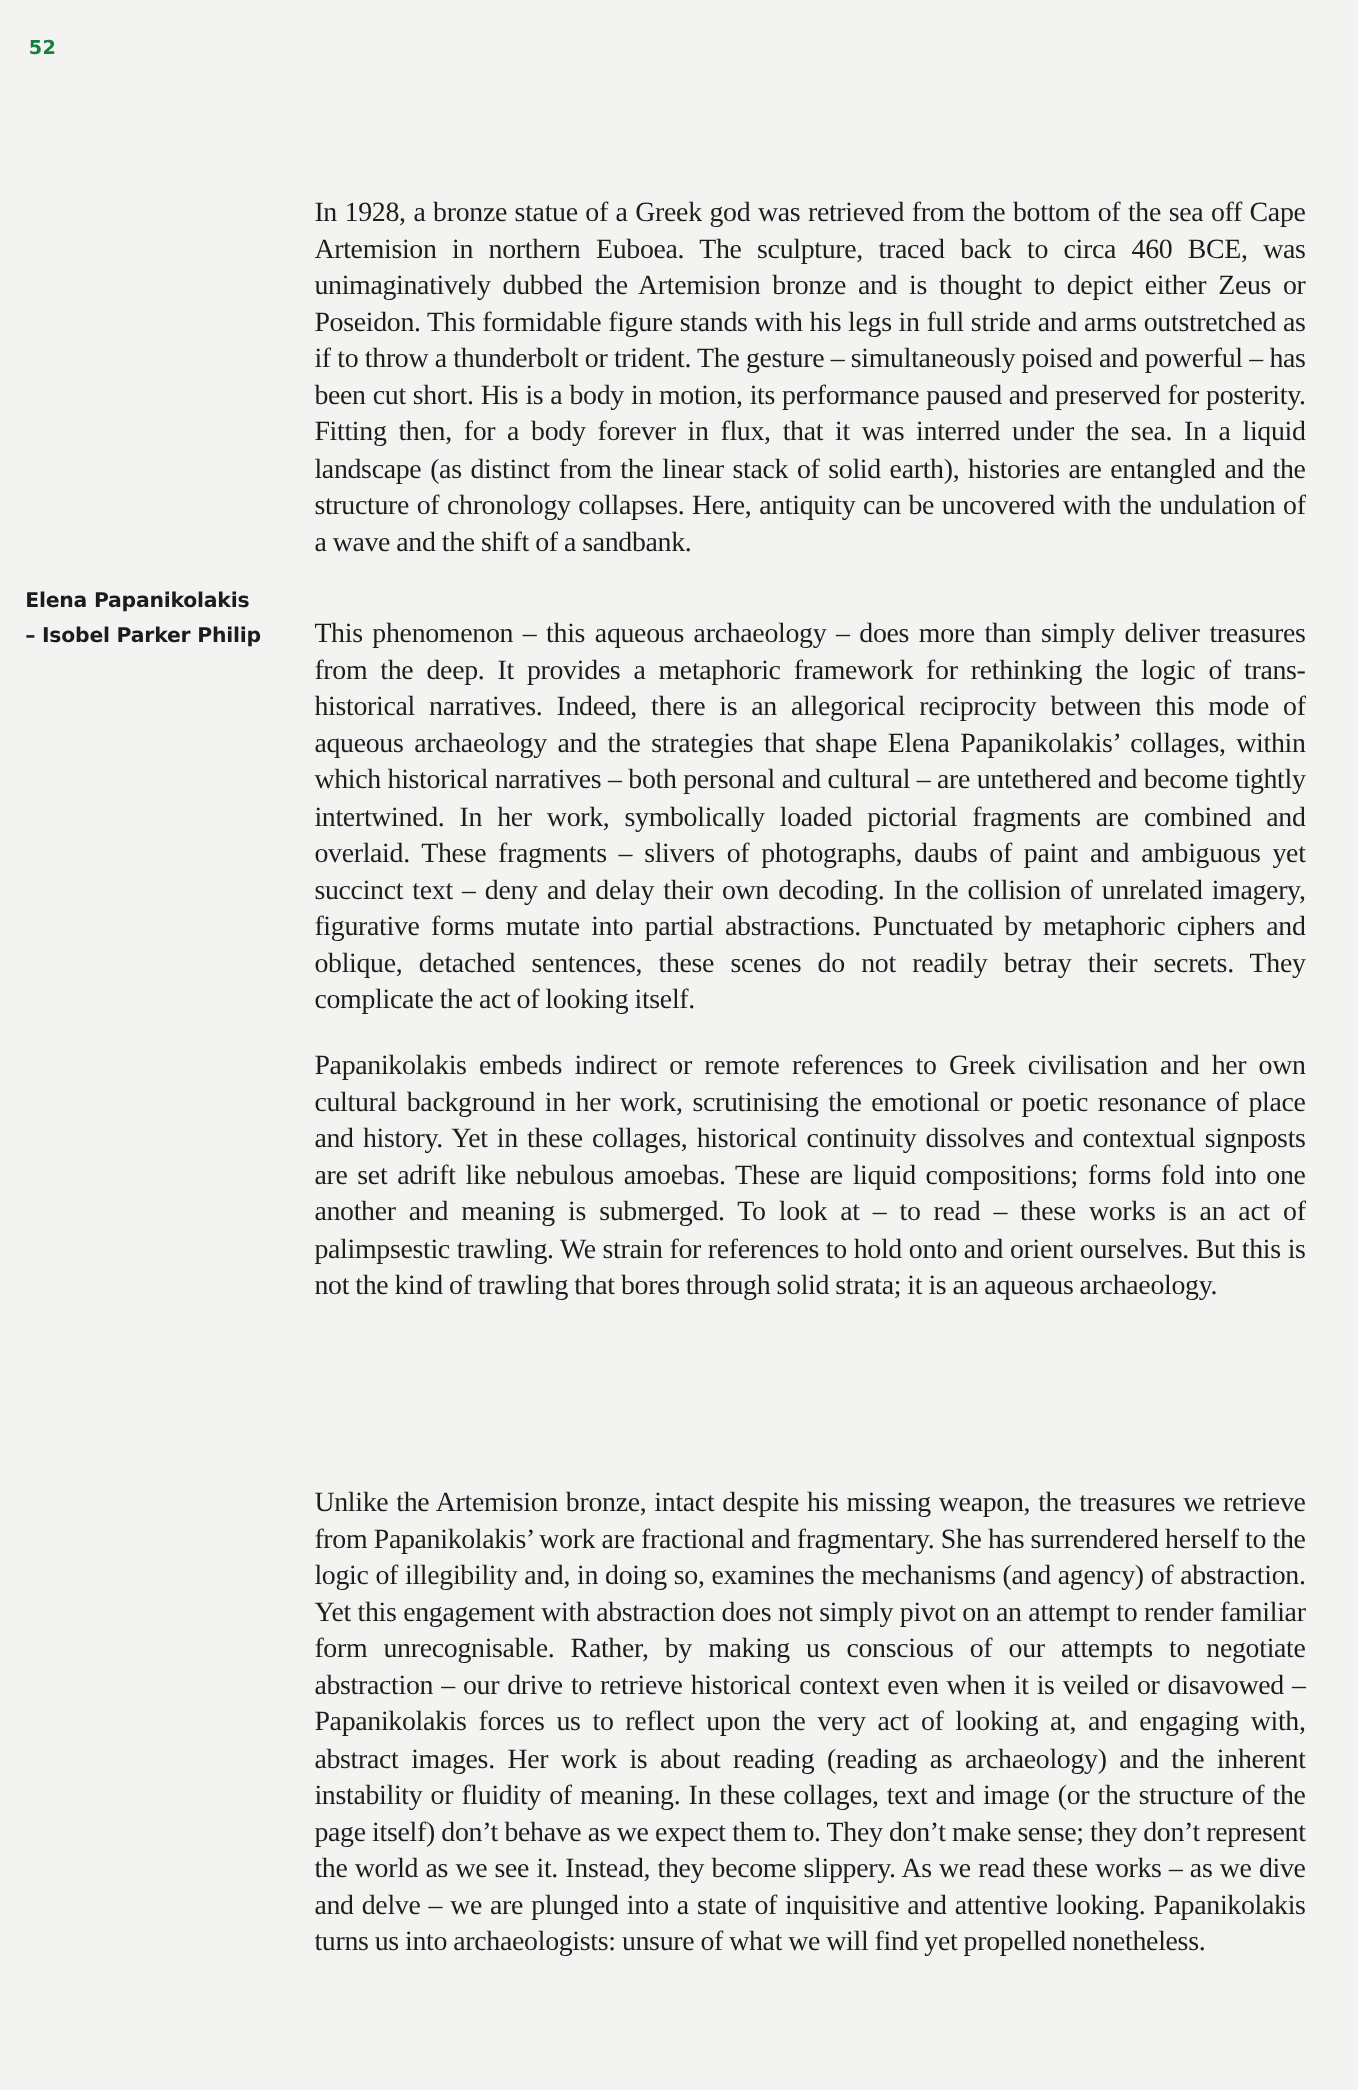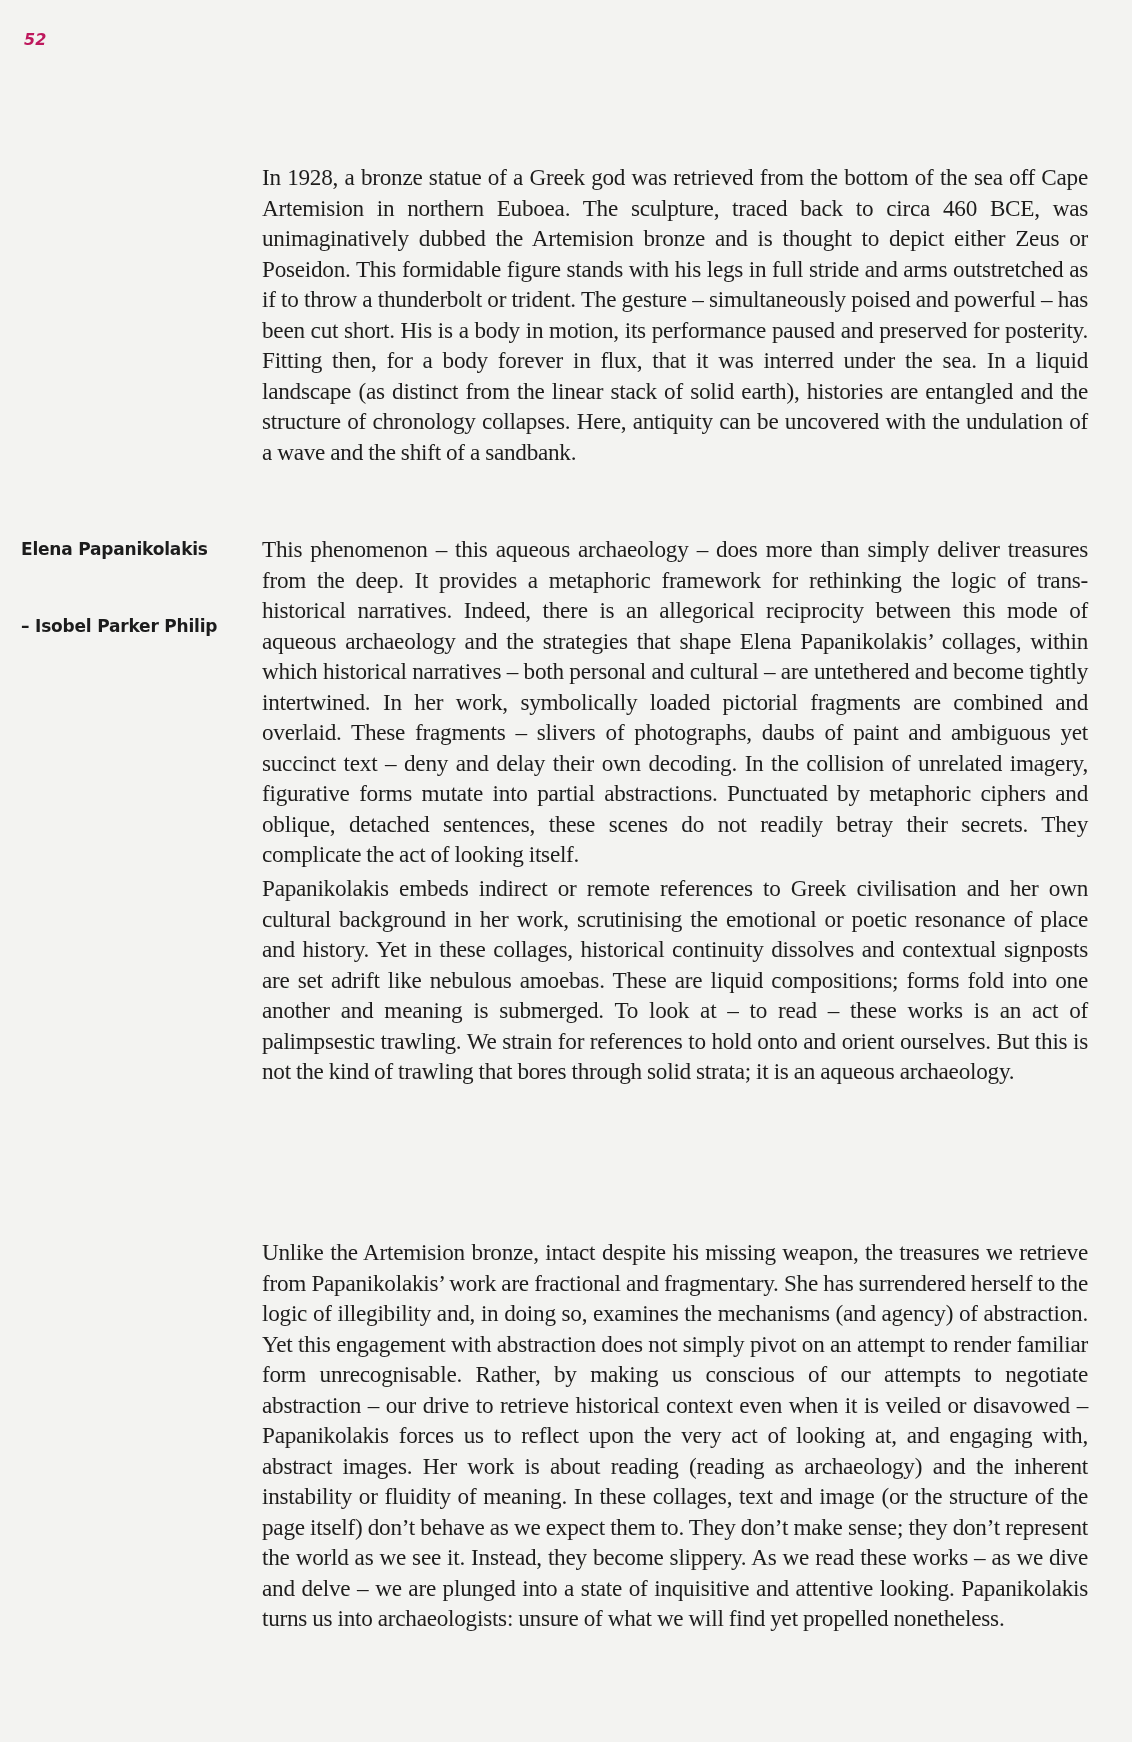--- a/index.html
+++ b/index.html
@@ -7,46 +7,45 @@
     width: 1132px; height: 1742px;
     background: #f3f3f1;
     position: relative;
     overflow: hidden;
     color: #1e1d1c;
   }
   .page-number {
     position: absolute; left: 24px; top: 30px;
     font-family: "DejaVu Sans", sans-serif;
     font-weight: bold; font-size: 16px; letter-spacing: 0.2px;
-    color: #be185d;
-    font-style: italic;
+    color: #15803d;
   }
   .byline {
     position: absolute; left: 21px; top: 487px;
     font-family: "DejaVu Sans", sans-serif;
     font-weight: bold; font-size: 17px; line-height: 29px;
     color: #1c1c1c;
     letter-spacing: -0.2px;
   }
-  .byline div { white-space: nowrap; margin-top: 48px; }
+  .byline div { white-space: nowrap; }
   .essay {
     position: absolute; left: 262px; top: 146px; width: 826px;
   }
   .essay p {
     margin: 0;
     font-family: "Liberation Serif", serif;
     font-size: 23.2px;
     line-height: 30.5px;
     text-align: justify;
     hyphens: none;
     letter-spacing: -0.25px;
     word-spacing: -0.4px;
   }
   .essay p.p1 { position: absolute; top: 16px; width: 100%; }
-  .essay p.p2 { position: absolute; top: 388px; width: 100%; }
+  .essay p.p2 { position: absolute; top: 367px; width: 100%; }
   .essay p.p3 { position: absolute; top: 727px; width: 100%; }
   .essay p.p4 { position: absolute; top: 1091px; width: 100%; }
 </style>
 </head>
 <body>
 
 <div class="page-number">52</div>
 
 <div class="byline">
   <div>Elena Papanikolakis</div>

